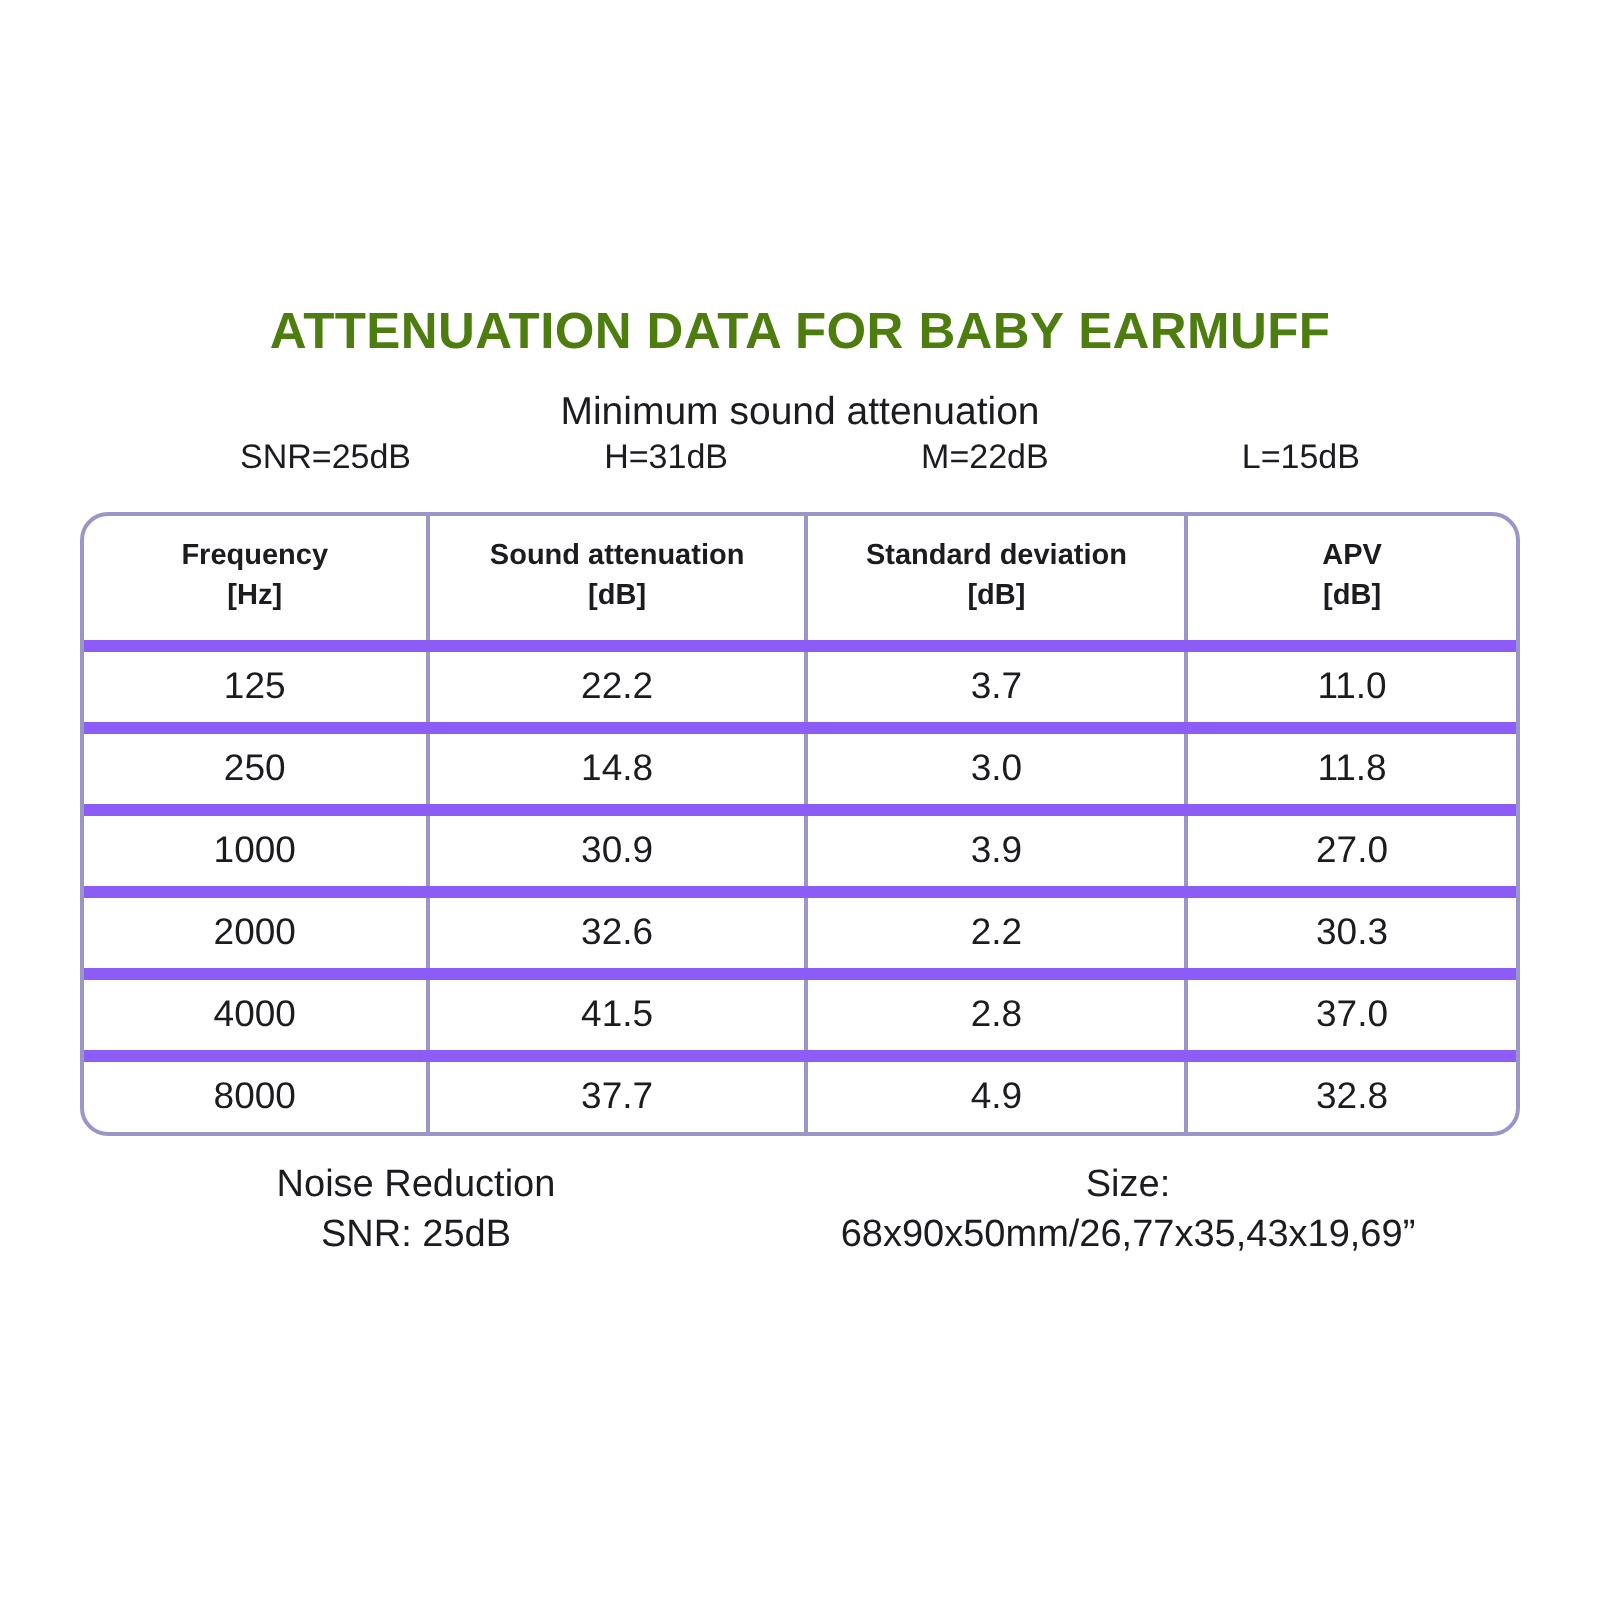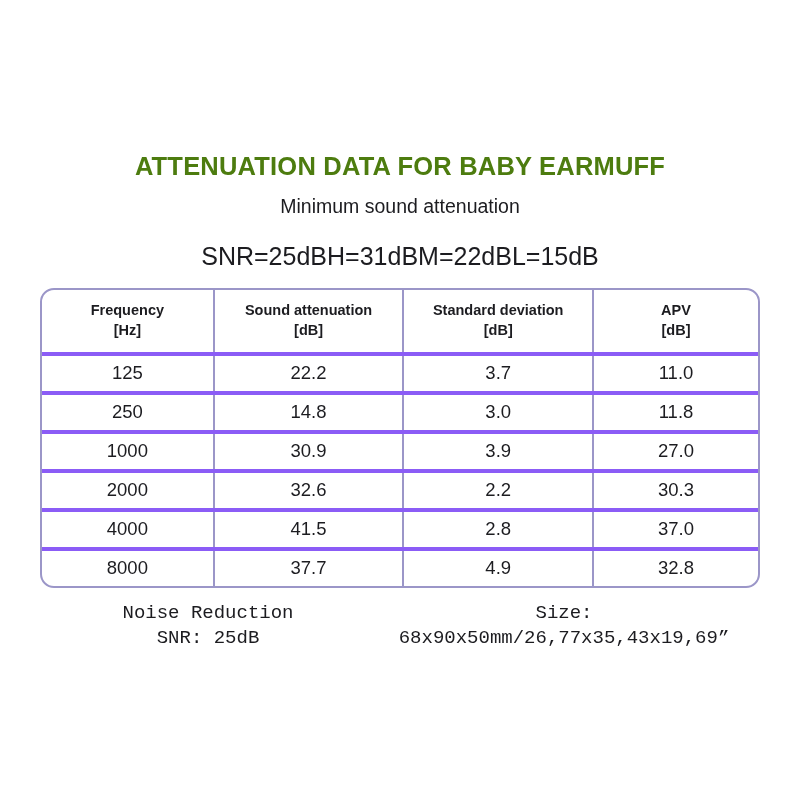--- a/index.html
+++ b/index.html
@@ -37,25 +37,25 @@
 
   .subtitle {
     margin-top: 14px;
     font-size: 19.5px;
     font-weight: normal;
     text-align: center;
     color: #1c1c20;
   }
 
   .ratings {
-    margin-top: 24px;
+    margin-top: 1px;
     width: 560px;
     display: flex;
-    justify-content: center;
-    font-size: 25px;
+    justify-content: space-between;
+    font-size: 17px;
     color: #1c1c20;
   }
 
   .table-wrap {
     margin-top: 17px;
     width: 716px;
     border: 2px solid #9b96c8;
     border-radius: 14px;
     overflow: hidden;
     background: #ffffff;
@@ -63,21 +63,21 @@
 
   table.attn {
     width: 100%;
     border-collapse: collapse;
     table-layout: fixed;
   }
 
   table.attn th,
   table.attn td {
     border-right: 2px solid #9b96c8;
-    border-bottom: 4px solid #8b5cf6;
+    border-bottom: 6px solid #8b5cf6;
     text-align: center;
     color: #1c1c20;
   }
 
   table.attn th:last-child,
   table.attn td:last-child {
     border-right: none;
   }
 
   table.attn tr:last-child td {
@@ -103,21 +103,20 @@
   .col-3 { width: 23%; }
 
   .footnotes {
     margin-top: 13px;
     width: 716px;
     display: flex;
     justify-content: space-between;
     align-items: flex-start;
     font-size: 19px;
     color: #1c1c20;
-    font-family: Liberation Mono, monospace;
   }
 
   .foot-block {
     text-align: center;
     line-height: 1.3;
   }
 
   .foot-left {
     width: 300px;
     margin-left: 16px;

